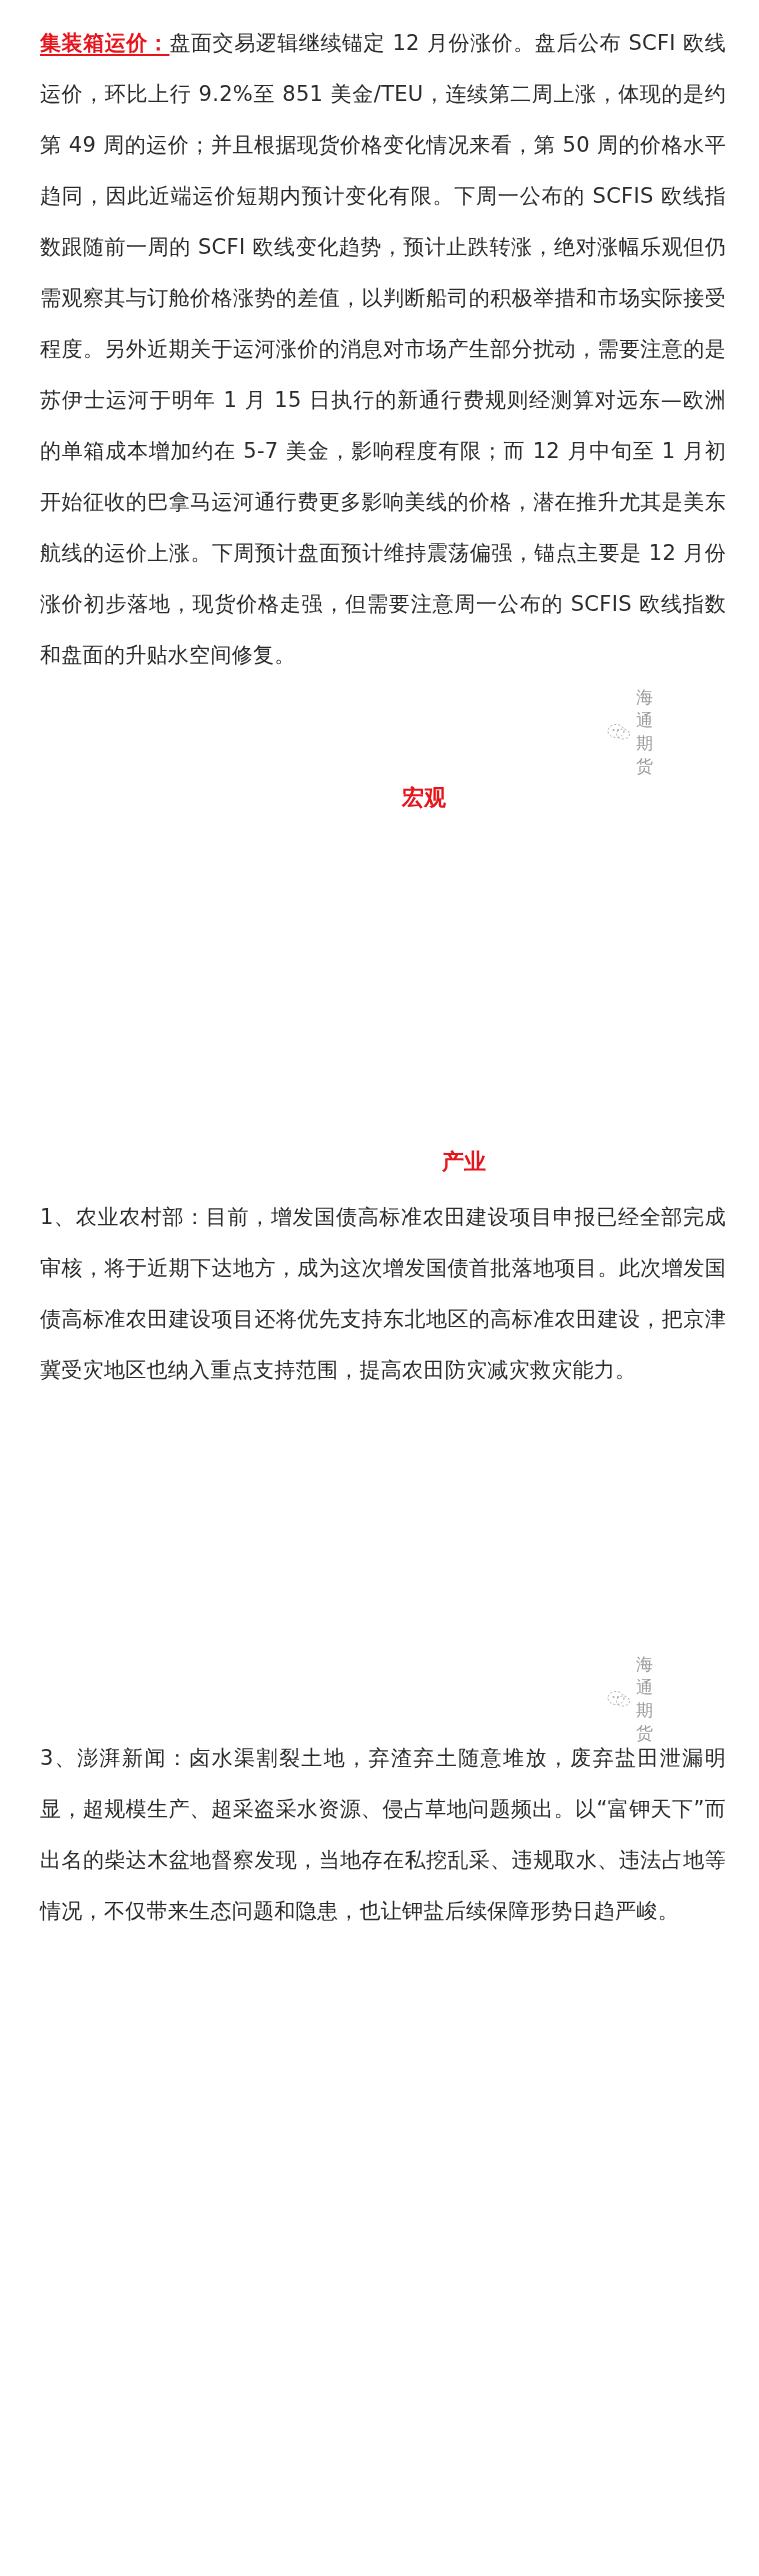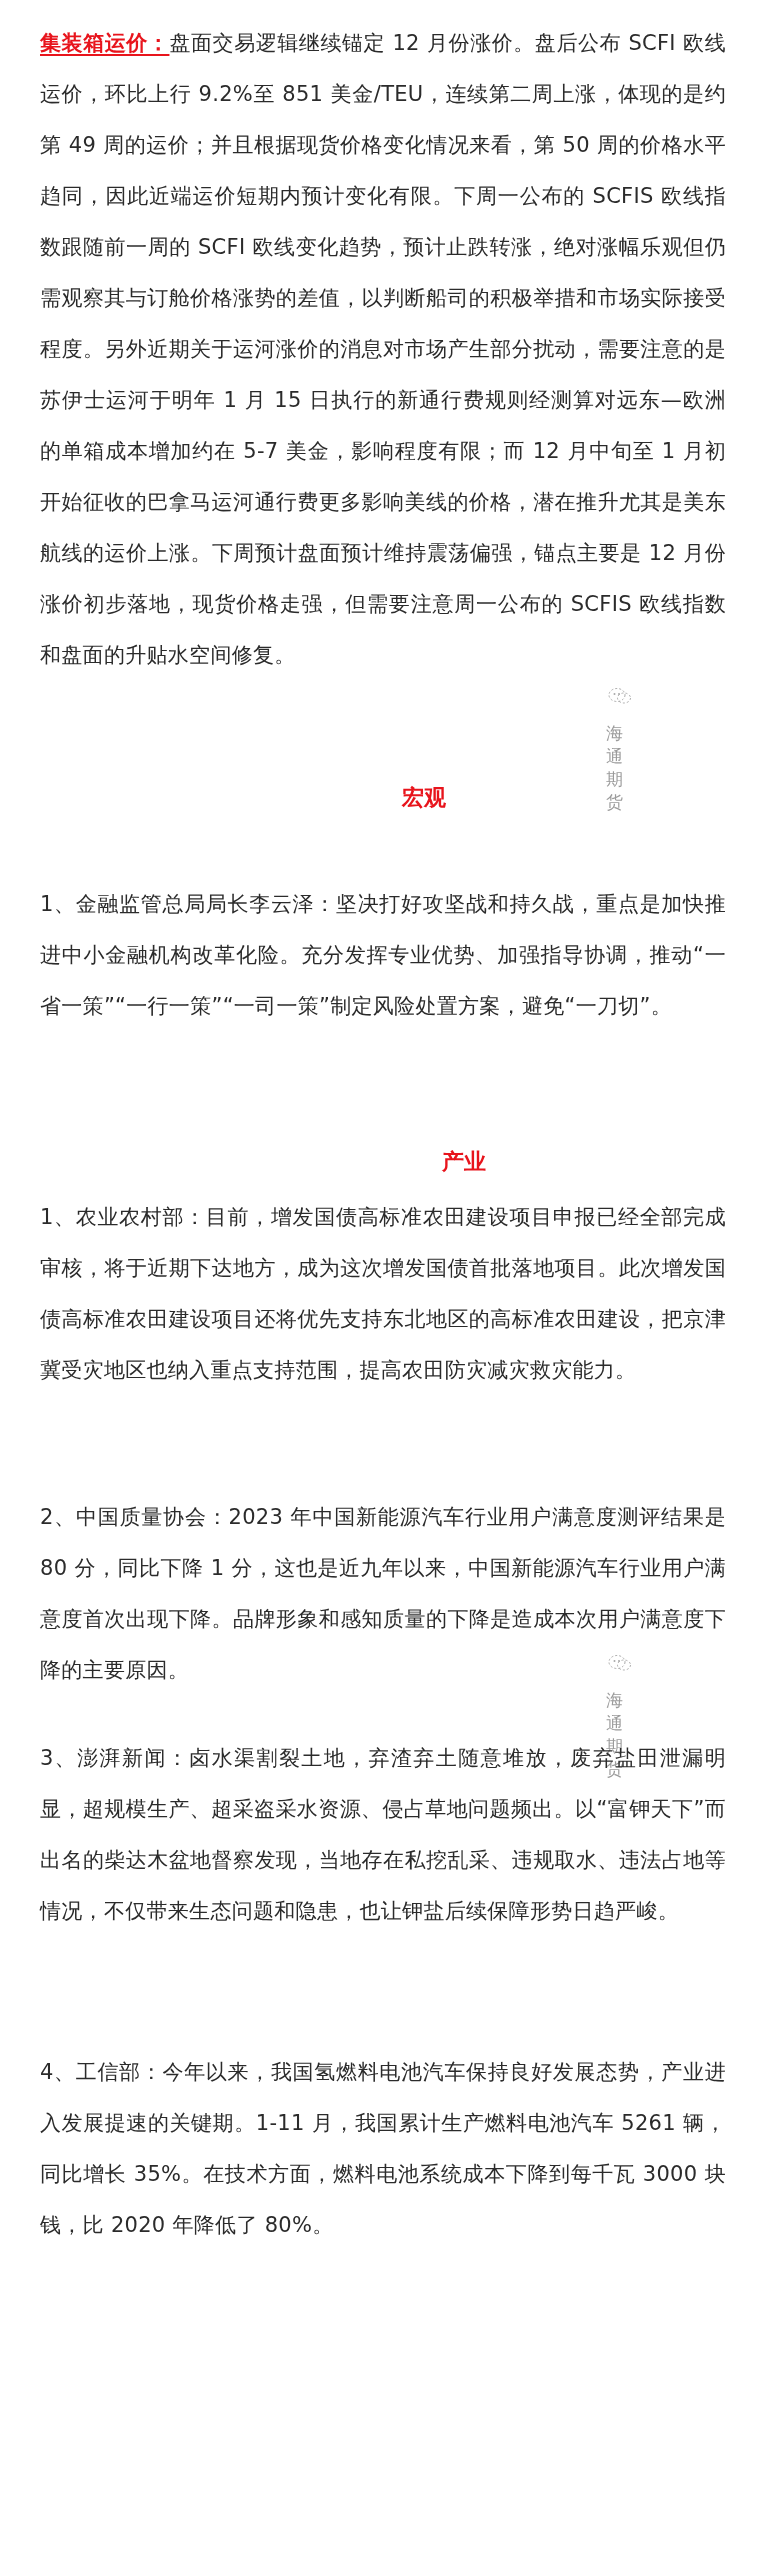--- a/index.html
+++ b/index.html
@@ -47,25 +47,24 @@
       font-weight: bold;
       font-size: 22px;
       line-height: 30px;
       margin: 0;
       padding-left: 44px;
     }
     .watermark {
       position: absolute;
       display: flex;
       align-items: center;
-      gap: 16px;
+      gap: 4px;
       color: #8a8a8a;
       font-size: 17px;
       opacity: 0.85;
-      flex-direction: column;
     }
     .watermark svg { display: block; }
   </style>
 </head>
 <body>
 
 <div class="page">
 
   <p class="para" style="top:18px;"><span class="lead">集装箱运价：</span><span>盘面交易逻辑继续锚定 12 月份涨价。盘后公布 SCFI 欧线运价，环比上行 9.2%至 851 美金/TEU，连续第二周上涨，体现的是约第 49 周的运价；并且根据现货价格变化情况来看，第 50 周的价格水平趋同，因此近端运价短期内预计变化有限。下周一公布的 SCFIS 欧线指数跟随前一周的 SCFI 欧线变化趋势，预计止跌转涨，绝对涨幅乐观但仍需观察其与订舱价格涨势的差值，以判断船司的积极举措和市场实际接受程度。另外近期关于运河涨价的消息对市场产生部分扰动，需要注意的是苏伊士运河于明年 1 月 15 日执行的新通行费规则经测算对远东—欧洲的单箱成本增加约在 5-7 美金，影响程度有限；而 12 月中旬至 1 月初开始征收的巴拿马运河通行费更多影响美线的价格，潜在推升尤其是美东航线的运价上涨。下周预计盘面预计维持震荡偏强，锚点主要是 12 月份涨价初步落地，现货价格走强，但需要注意周一公布的 SCFIS 欧线指数和盘面的升贴水空间修复。</span></p>
 
@@ -76,39 +75,36 @@
         <ellipse cx="17" cy="12" rx="6.5" ry="5" fill="none" stroke="#9a9a9a" stroke-width="1" stroke-dasharray="2 2"></ellipse>
         <circle cx="7.5" cy="8" r="1" fill="#9a9a9a"></circle>
         <circle cx="12" cy="8" r="1" fill="#9a9a9a"></circle>
       </svg>
     </span>
     <span>海通期货</span>
   </div>
 
   <h2 class="section-title" style="top:783px;">宏观</h2>
 
-  <p class="para" style="top:879px;">1、金融监管总局局长李云泽：坚决打好攻坚战和持久战，重点是加快推进中小金融机构改革化险。充分发挥专业优势、加强指导协调，推动“一省一策”“一行一策”“一司一策”制定风险处置方案，避免“一刀切”。</p>
 
   <h2 class="section-title" style="top:1147px;margin-left:40px;">产业</h2>
 
   <p class="para" style="top:1192px;">1、农业农村部：目前，增发国债高标准农田建设项目申报已经全部完成审核，将于近期下达地方，成为这次增发国债首批落地项目。此次增发国债高标准农田建设项目还将优先支持东北地区的高标准农田建设，把京津冀受灾地区也纳入重点支持范围，提高农田防灾减灾救灾能力。</p>
 
-  <p class="para" style="top:1492px;">2、中国质量协会：2023 年中国新能源汽车行业用户满意度测评结果是 80 分，同比下降 1 分，这也是近九年以来，中国新能源汽车行业用户满意度首次出现下降。品牌形象和感知质量的下降是造成本次用户满意度下降的主要原因。</p>
 
   <div class="watermark" style="left:606px; top:1653px;">
     <span>
       <svg width="26" height="20" viewBox="0 0 26 20">
         <ellipse cx="10" cy="9" rx="8" ry="6.5" fill="none" stroke="#9a9a9a" stroke-width="1" stroke-dasharray="2 2"></ellipse>
         <ellipse cx="17" cy="12" rx="6.5" ry="5" fill="none" stroke="#9a9a9a" stroke-width="1" stroke-dasharray="2 2"></ellipse>
         <circle cx="7.5" cy="8" r="1" fill="#9a9a9a"></circle>
         <circle cx="12" cy="8" r="1" fill="#9a9a9a"></circle>
       </svg>
     </span>
     <span>海通期货</span>
   </div>
 
   <p class="para" style="top:1733px;">3、澎湃新闻：卤水渠割裂土地，弃渣弃土随意堆放，废弃盐田泄漏明显，超规模生产、超采盗采水资源、侵占草地问题频出。以“富钾天下”而出名的柴达木盆地督察发现，当地存在私挖乱采、违规取水、违法占地等情况，不仅带来生态问题和隐患，也让钾盐后续保障形势日趋严峻。</p>
 
-  <p class="para" style="top:2047px;">4、工信部：今年以来，我国氢燃料电池汽车保持良好发展态势，产业进入发展提速的关键期。1-11 月，我国累计生产燃料电池汽车 5261 辆，同比增长 35%。在技术方面，燃料电池系统成本下降到每千瓦 3000 块钱，比 2020 年降低了 80%。</p>
 
 
 </div>
 
 
 </body></html>

